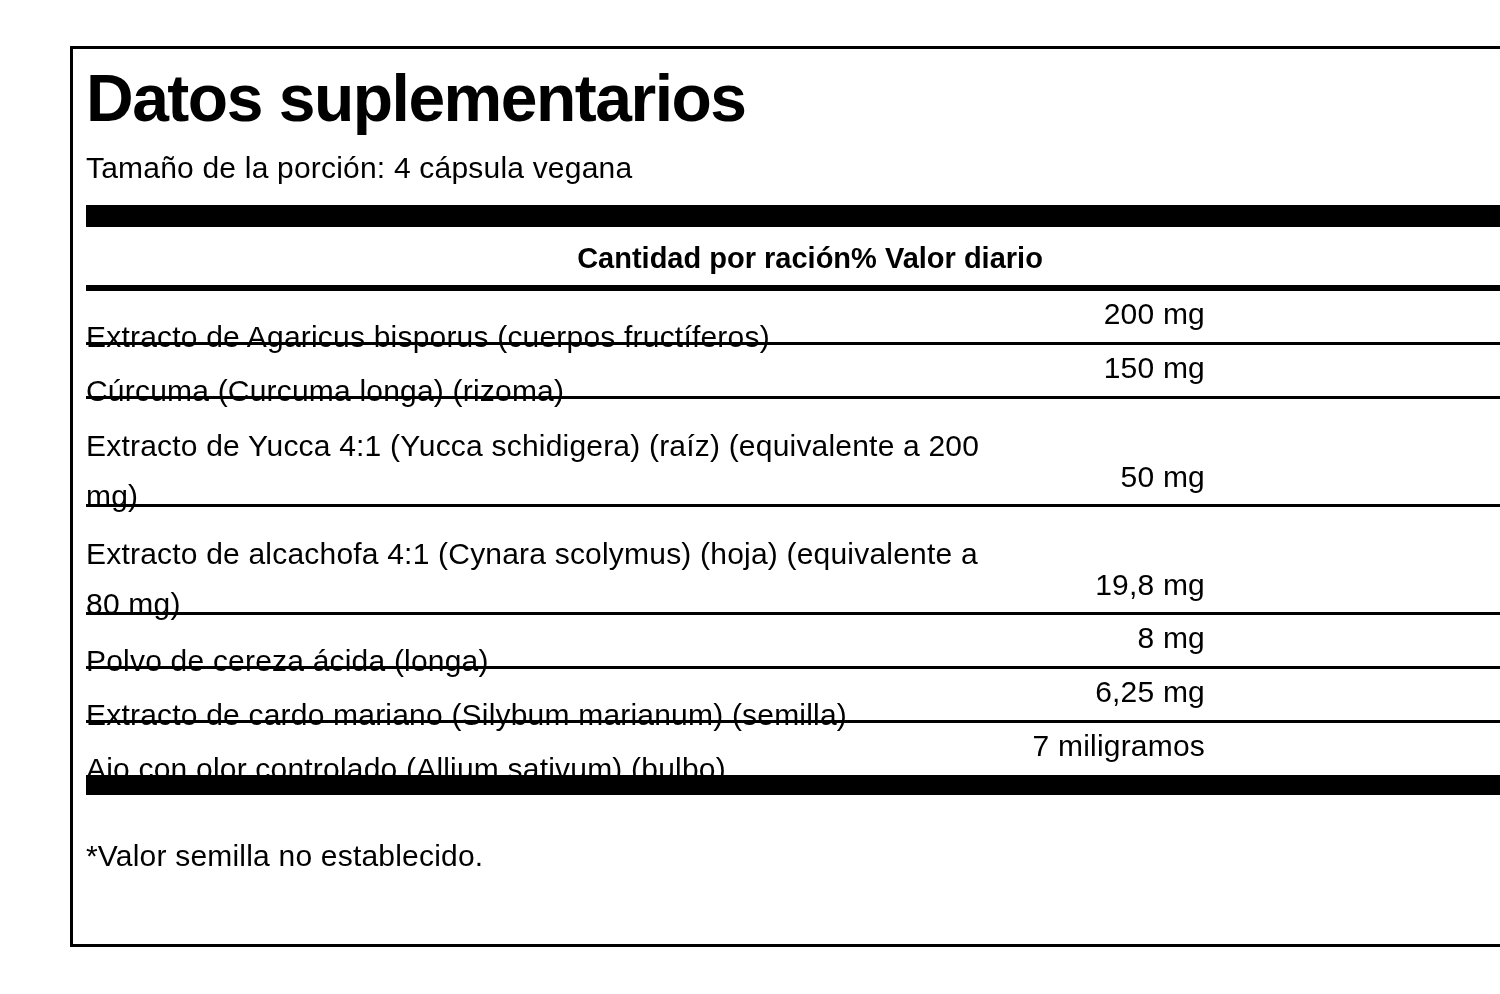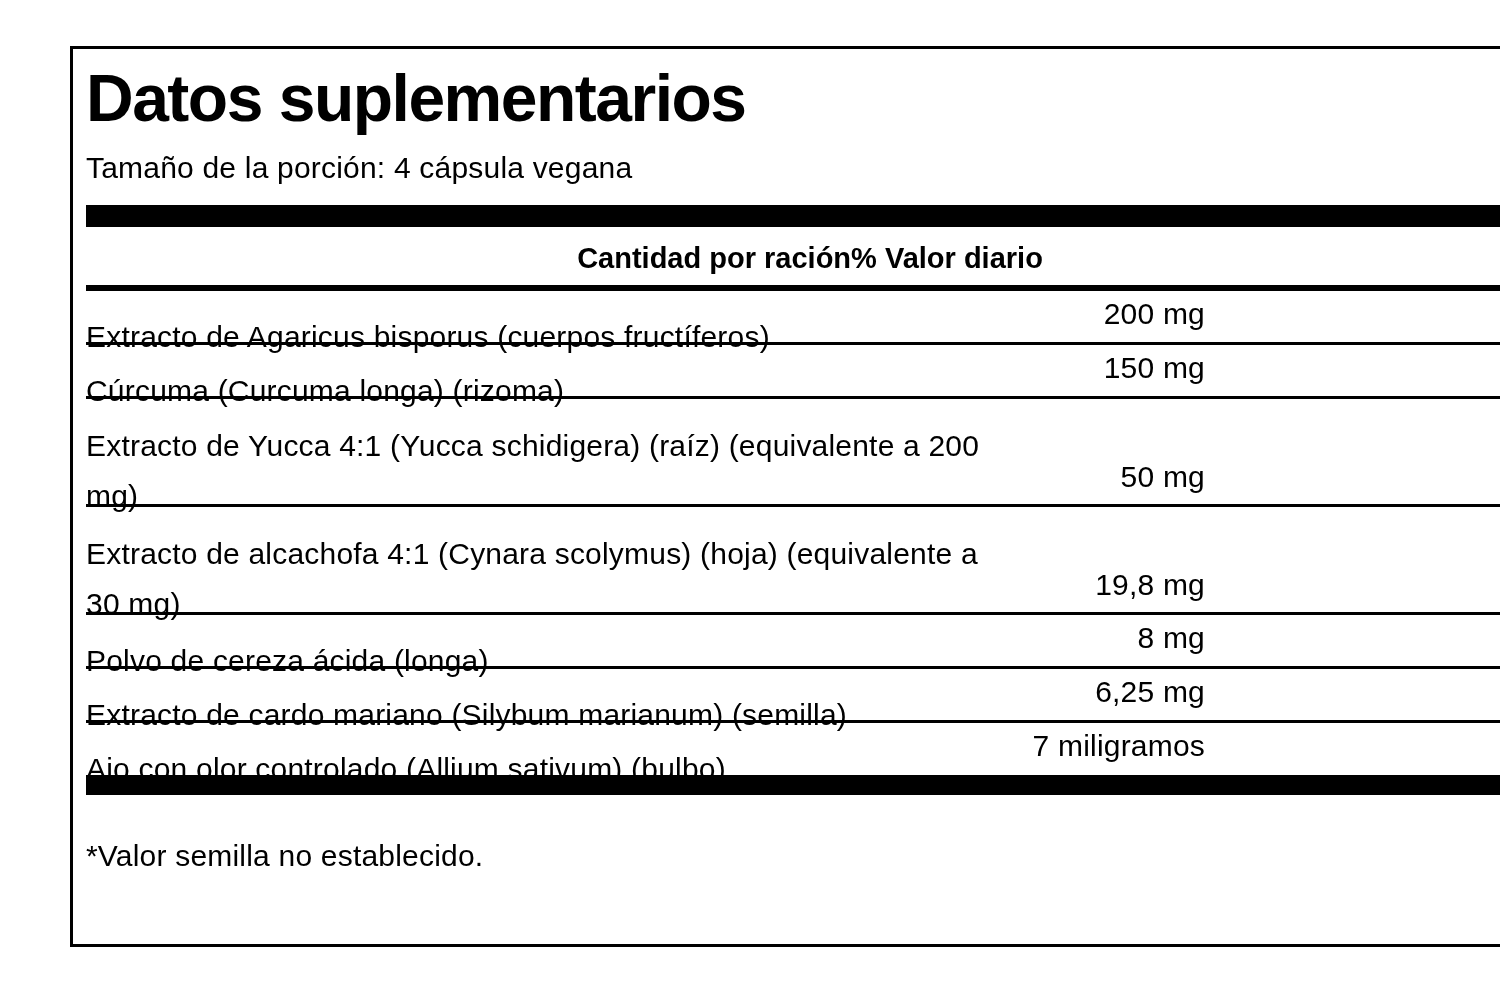--- a/index.html
+++ b/index.html
@@ -116,21 +116,21 @@
     <div class="dv">*</div>
   </div>
 
   <div class="row double">
     <div class="ing">Extracto de Yucca 4:1 (Yucca schidigera) (raíz) (equivalente a 200 mg)</div>
     <div class="amt">50 mg</div>
     <div class="dv">*</div>
   </div>
 
   <div class="row double">
-    <div class="ing">Extracto de alcachofa 4:1 (Cynara scolymus) (hoja) (equivalente a 30 mg)</div>
+    <div class="ing">Extracto de alcachofa 4:1 (Cynara scolymus) (hoja) (equivalente a 80 mg)</div>
     <div class="amt">19,8 mg</div>
     <div class="dv">*</div>
   </div>
 
   <div class="row single">
     <div class="ing">Polvo de cereza ácida (longa)</div>
     <div class="amt">8 mg</div>
     <div class="dv">*</div>
   </div>
 

